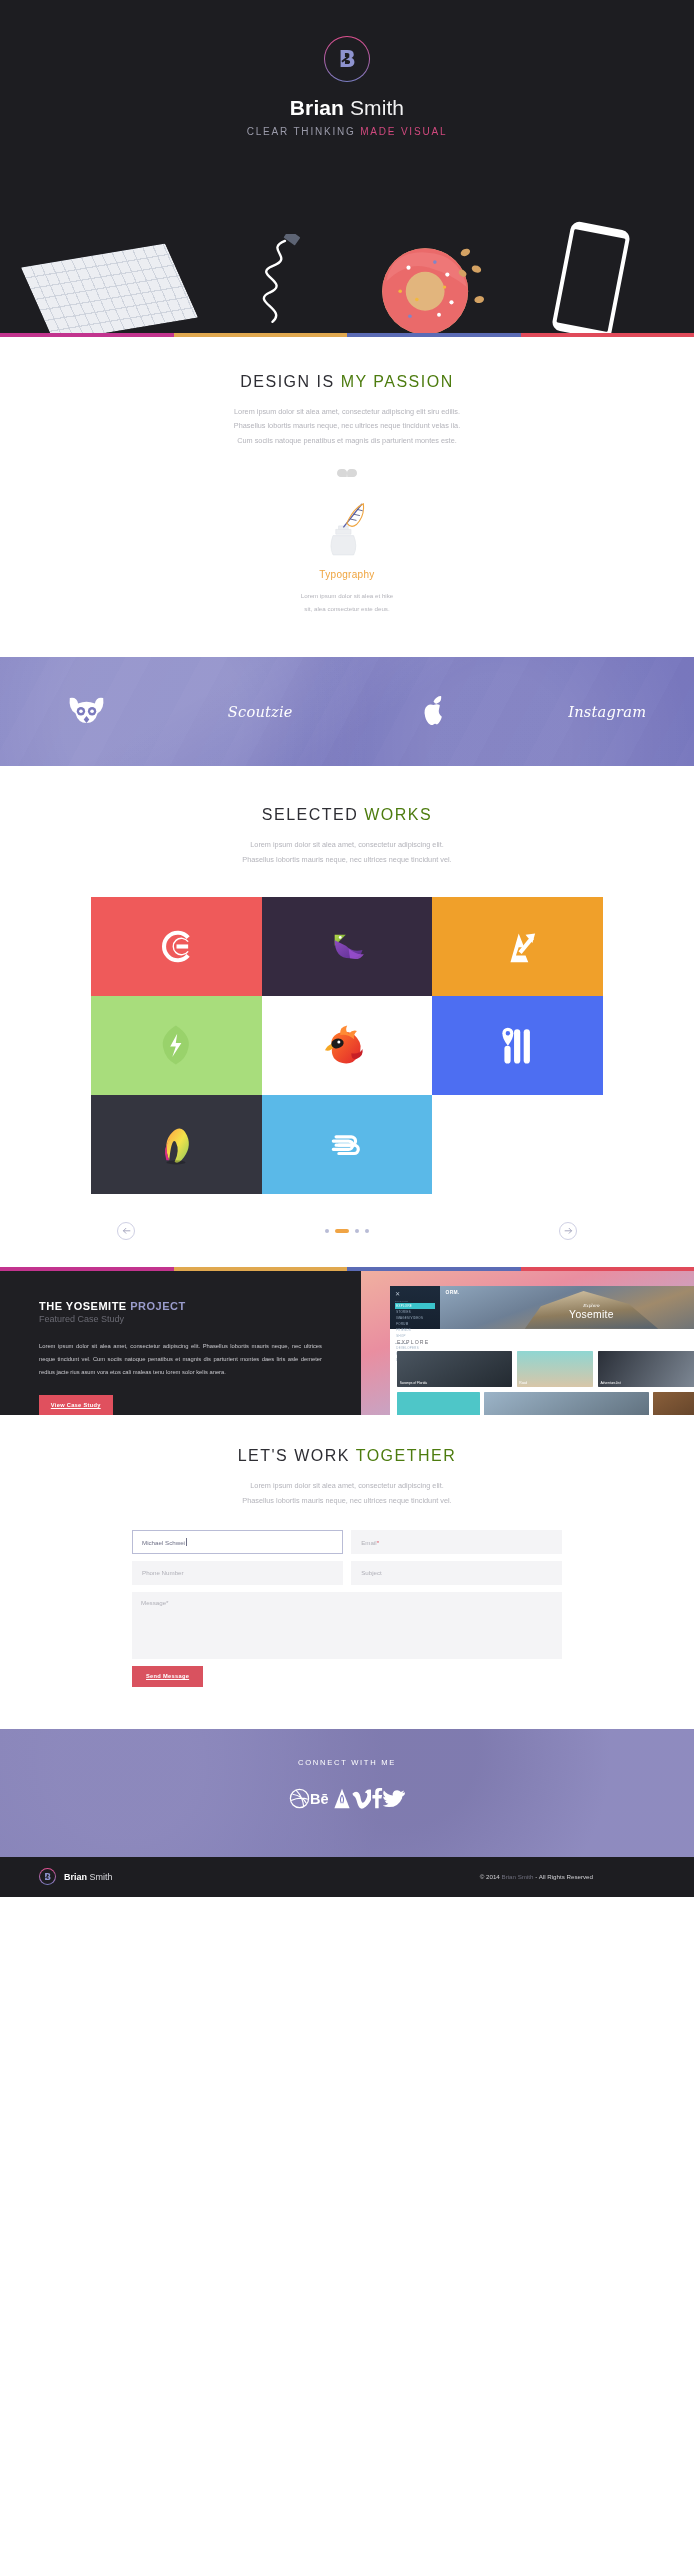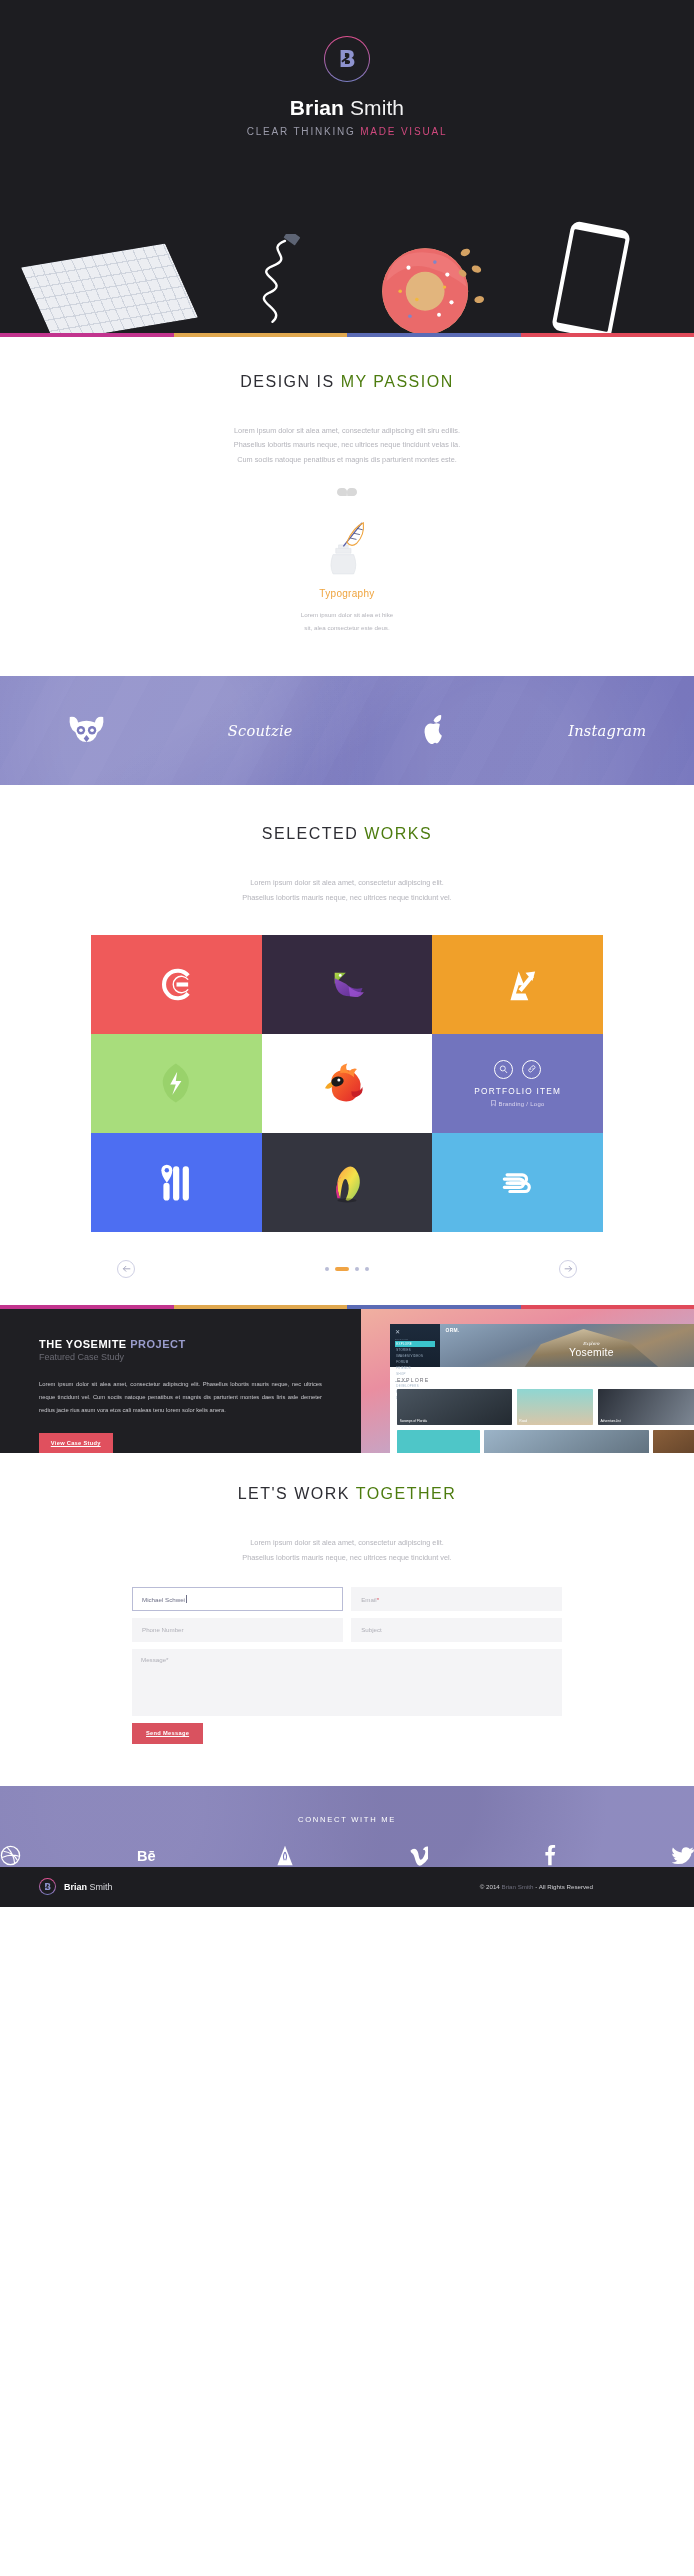--- a/index.html
+++ b/index.html
@@ -92,21 +92,21 @@
     font-size:8px; color:#4c4c55; text-decoration:none; letter-spacing:0.2px;
   }
 
   
   .sec { padding:32px 0 0; text-align:center; }
   .sec-title {
     font-size:16px; letter-spacing:1.5px; color:#2e2e34; font-weight:400;
   }
   .sec-title .accent { color:#4d7c0f; }
   .sec-sub {
-    margin:33px auto 0; max-width:361px;
+    margin:14px auto 0; max-width:361px;
     font-size:7.3px; line-height:2.05; color:#b4b4bb;
   }
 
   .ornament { margin:19.4px auto 0; width:21px; height:8.3px; position:relative; }
   .ornament:before, .ornament:after{
     content:""; position:absolute; top:0; width:10.4px; height:8.3px;
     background:#d8d8d8;
   }
   .ornament:before{ left:0; border-radius:6.2px 6.2px 0 6.2px; transform:skewX(-4deg); }
   .ornament:after{ right:0; border-radius:6.2px 6.2px 6.2px 0; transform:skewX(4deg); }
@@ -233,30 +233,30 @@
     height:67px; background:#f4f4f6; padding:7.6px 9px;
     font-size:6.2px; color:#b0b0b8; margin-bottom:7px;
   }
   .send {
     background:#d9525f; color:#fff; font-size:5.7px; font-weight:bold;
     padding:7.6px 14px; display:inline-block; letter-spacing:0.3px;
   }
 
   
   .social {
-    height:81px; position:relative; overflow:hidden; text-align:center;
+    height:128px; position:relative; overflow:hidden; text-align:center;
     background:
       linear-gradient(rgba(124,122,190,.80),rgba(124,122,190,.80)),
       radial-gradient(circle at 18% 30%, #cfc3b6 0 12%, transparent 45%),
       radial-gradient(circle at 58% 18%, #8d7f74 0 18%, transparent 50%),
       radial-gradient(circle at 86% 60%, #d9cfc3 0 22%, transparent 55%),
       linear-gradient(150deg,#b9ada2,#8e8a94 55%,#6e6b84);
   }
   .social-h{ padding-top:29px; font-size:7.6px; color:#fff; letter-spacing:1.7px; position:relative; z-index:2;}
-  .social-row{ margin-top:21px; display:flex; justify-content:space-between; position:relative; z-index:2;}
+  .social-row{ margin-top:21px; display:flex; justify-content:center; position:relative; z-index:2;}
   .sic{ color:#fff; }
 
   
   .footer {
     height:40px; background:#1d1d21; display:flex; align-items:center;
     padding:0 39px; color:#fff;
   }
   .f-logo{
     width:17.4px; height:17.4px; border-radius:50%;
     background:linear-gradient(#1d1d21,#1d1d21) padding-box,
@@ -454,45 +454,20 @@
           </defs>
           <path d="M14 34 q-4 -18 14 -22 q14 -3 22 8 q10 12 2 26 q-8 14 -24 10 q-16 -4 -14 -22z" fill="url(#rg1)"></path>
           <path d="M26 16 q-2 -12 10 -14 q-4 8 2 12 q6 -6 12 -4 q-6 6 -4 12 q-10 -8 -20 -6z" fill="#ff8b35"></path>
           <path d="M14 28 q-8 4 -10 10 q8 2 12 -4z" fill="#f5a623"></path>
           <ellipse cx="22" cy="28" rx="9" ry="7" fill="#1b1b1b" transform="rotate(-15 22 28)"></ellipse>
           <circle cx="24" cy="26" r="2.2" fill="#fff"></circle>
           <path d="M42 42 q12 2 16 -6 q2 10 -8 14 q-8 3 -8 -8z" fill="#c81f26"></path>
         </svg>
       </div>
 
-      <div class="cell cell-c6">
-        <div class="ov">
-          <div class="ov-icons">
-            <div class="ov-ic">
-              <svg width="9" height="9" viewBox="0 0 13 13">
-                  <circle cx="5.5" cy="5" r="3.6" fill="none" stroke="#fff" stroke-width="1.2"></circle>
-                  <path d="M8.3 7.8 L11.6 11.4" stroke="#fff" stroke-width="1.3"></path>
-                </svg>
-            </div>
-            <div class="ov-ic">
-              <svg width="9.7" height="9.7" viewBox="0 0 14 14">
-                  <path d="M5.6 8.4 a2.4 2.4 0 0 1 0 -3.4 l1.8 -1.8 a2.4 2.4 0 0 1 3.4 3.4 l-1 1" fill="none" stroke="#fff" stroke-width="1.2"></path>
-                  <path d="M8.4 5.6 a2.4 2.4 0 0 1 0 3.4 l-1.8 1.8 a2.4 2.4 0 0 1 -3.4 -3.4 l1 -1" fill="none" stroke="#fff" stroke-width="1.2"></path>
-                </svg>
-            </div>
-          </div>
-          <div class="ov-title">PORTFOLIO ITEM</div>
-          <div class="ov-meta">
-            <svg width="4.9" height="6.2" viewBox="0 0 7 9">
-                <path d="M0.6 0.6 h5.8 v7.8 l-2.9 -2.4 l-2.9 2.4z" fill="none" stroke="#ded9f0" stroke-width="1"></path>
-              </svg>
-            <span>Branding / Logo</span>
-          </div>
-        </div>
-      </div>
 
       <div class="cell cell-c7">
         <svg width="39" height="40" viewBox="0 0 56 58">
           <path d="M14 4 a8 8 0 0 1 8 8 q0 8 -8 18 q-8 -10 -8 -18 a8 8 0 0 1 8 -8z" fill="#fff"></path>
           <circle cx="14" cy="12" r="3.2" fill="#4d6ef2"></circle>
           <rect x="9" y="30" width="9" height="26" rx="4.5" fill="#fff"></rect>
           <rect x="23" y="6" width="9" height="50" rx="4.5" fill="#fff"></rect>
           <rect x="37" y="6" width="9" height="50" rx="4.5" fill="#fff"></rect>
         </svg>
       </div>

